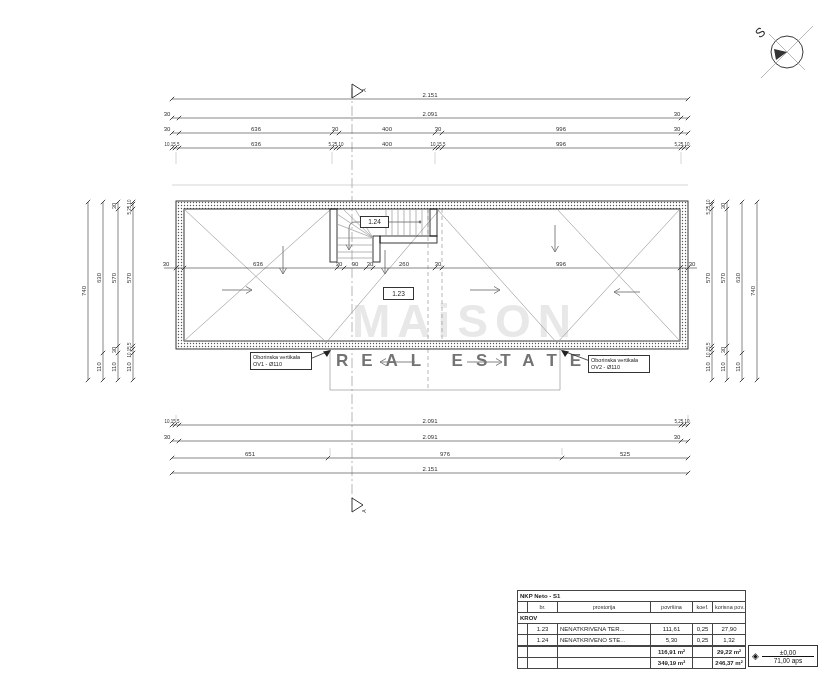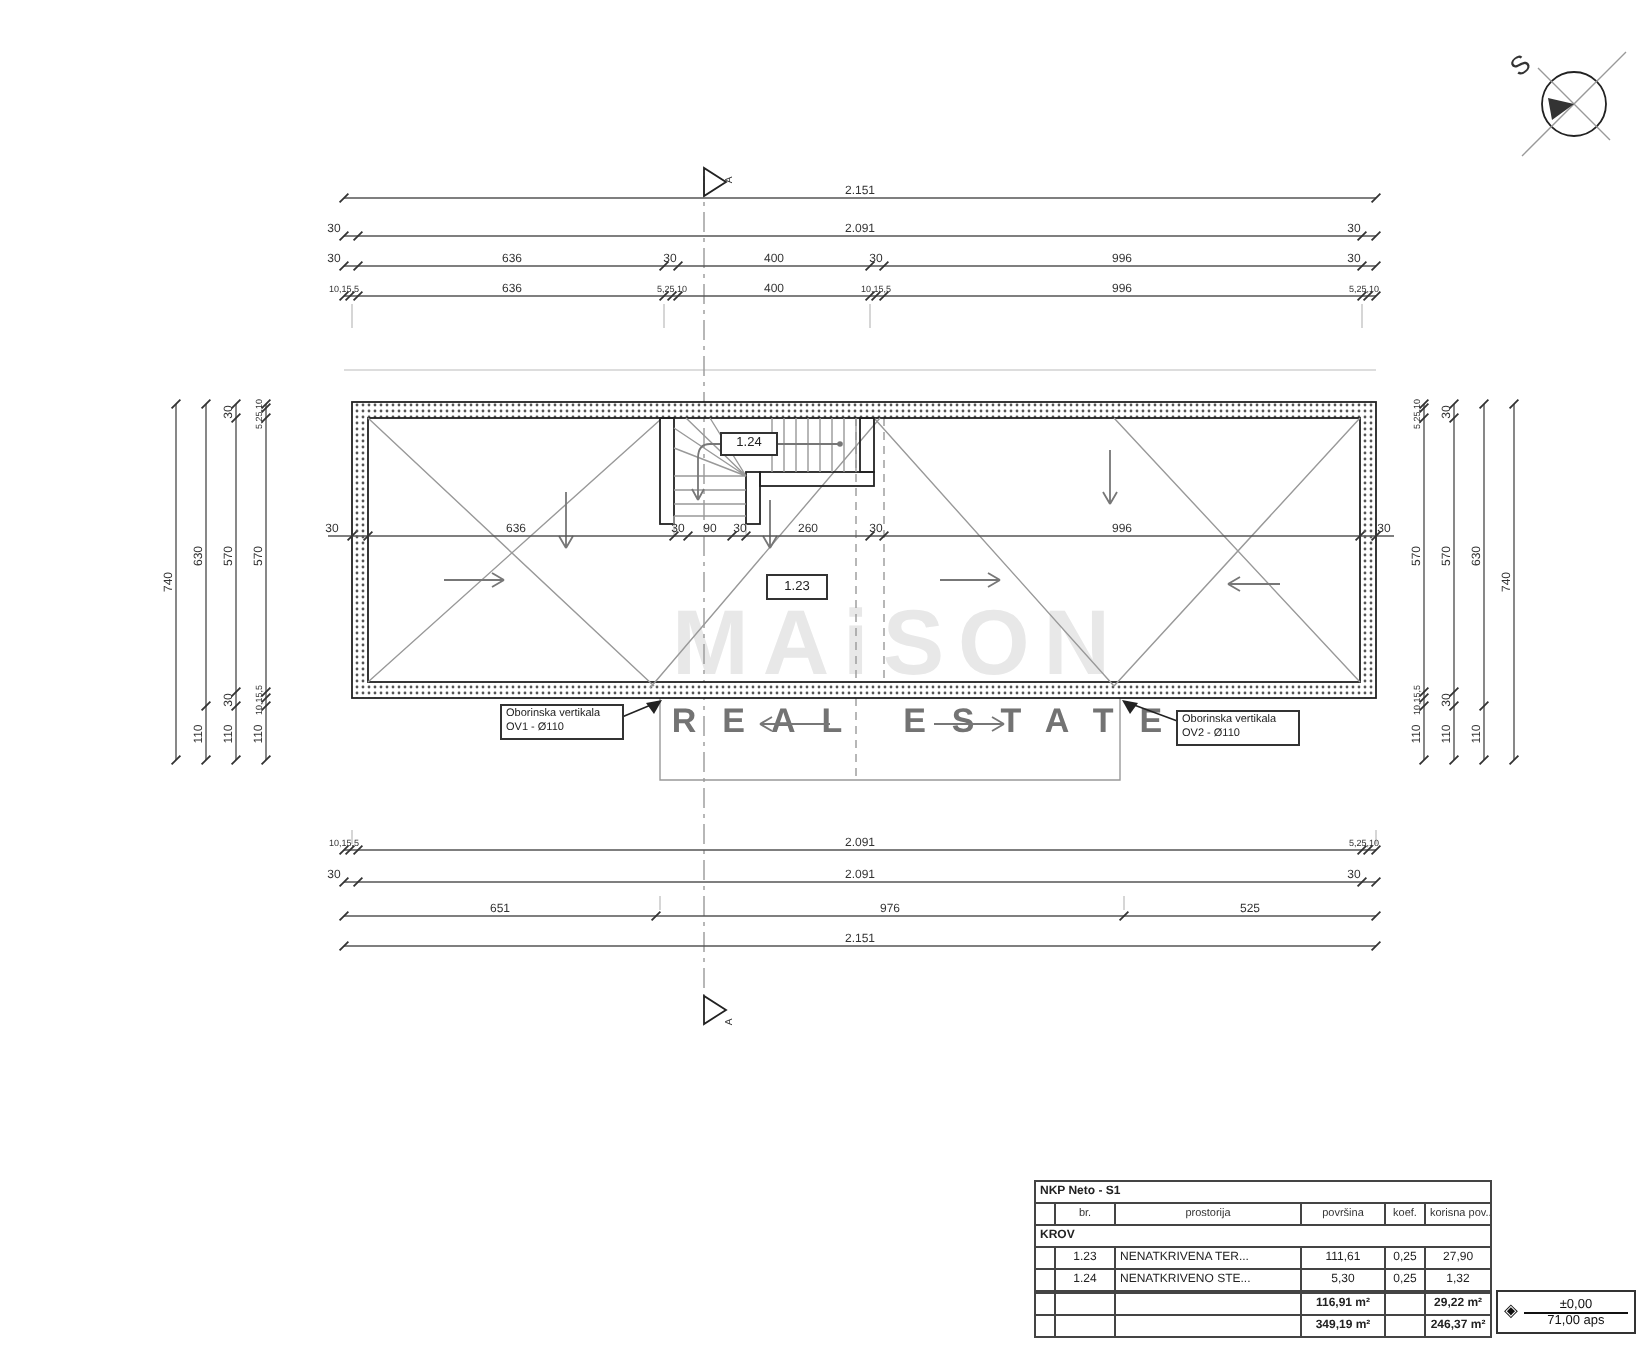--- a/index.html
+++ b/index.html
@@ -1,18 +1,18 @@
 <!DOCTYPE html>
 <html><head>
 <meta charset="utf-8">
 <style>
   html,body{margin:0;padding:0;background:#fff;}
   #canvas{position:relative;width:826px;height:677px;background:#fff;overflow:hidden;
           font-family:"Liberation Sans",sans-serif;}
-  .wm1{position:absolute;left:279px;top:294px;width:340px;text-align:center;
+  .wm1{position:absolute;left:295px;top:294px;width:340px;text-align:center;
        font-size:46px;font-weight:bold;letter-spacing:7px;color:#e8e8e8;z-index:1;}
   .wm2{position:absolute;left:295px;top:351px;width:340px;text-align:center;
        font-size:17px;font-weight:bold;letter-spacing:13px;color:#737373;z-index:1;}
   svg#plan{position:absolute;left:0;top:0;z-index:2;}
   .dimline{stroke:#555;stroke-width:0.7;fill:none;}
   .dimtick{stroke:#333;stroke-width:0.9;}
   .dimtext{fill:#333;}
   .thin{stroke:#999;stroke-width:0.7;fill:none;}
   .xthin{stroke:#bbb;stroke-width:0.6;fill:none;}
   .wallline{stroke:#222;stroke-width:0.9;fill:none;}

